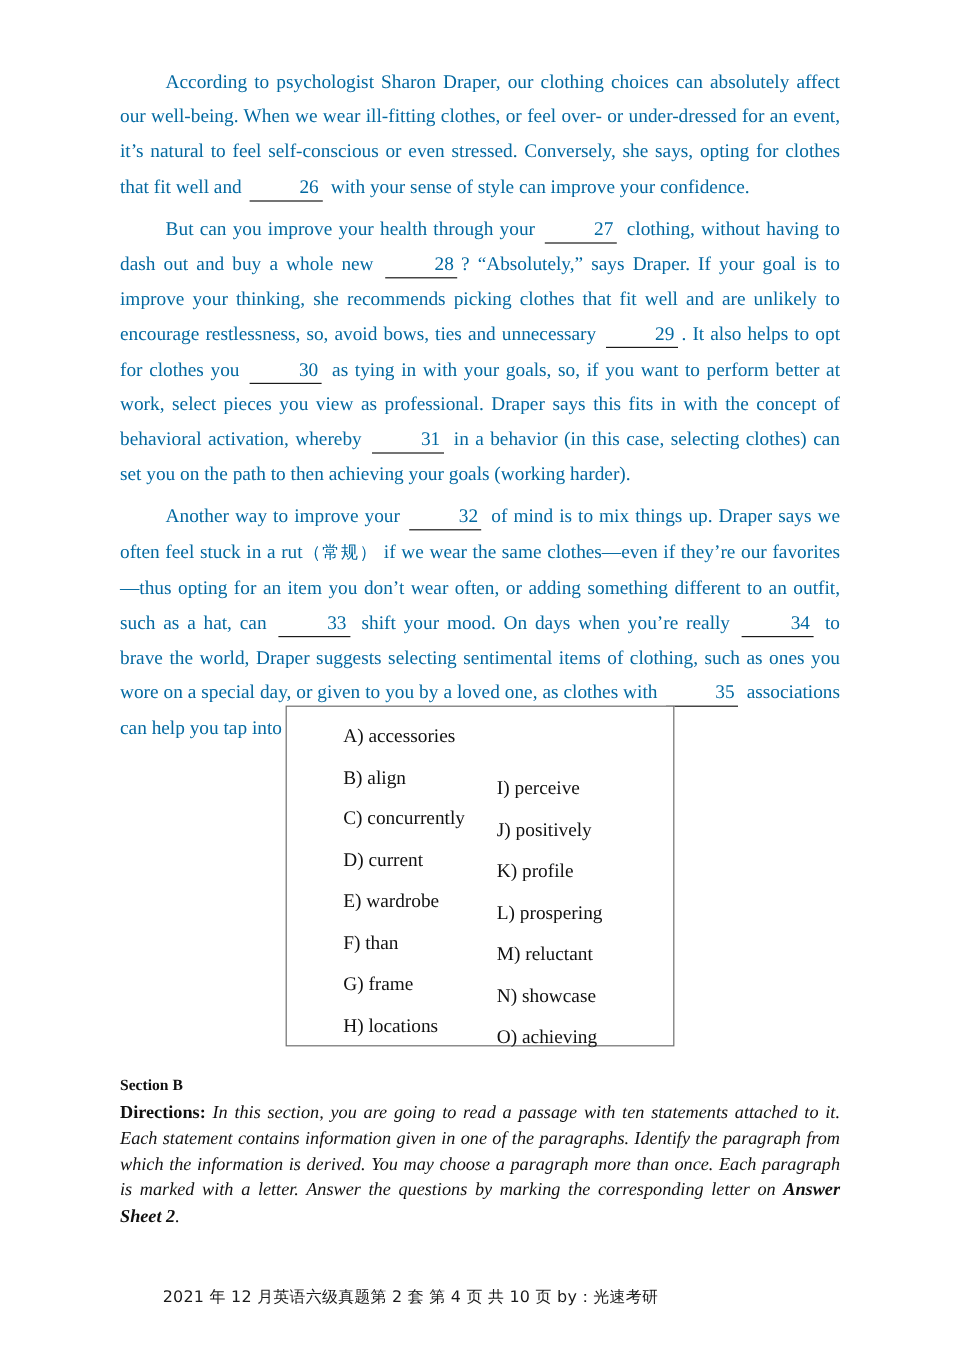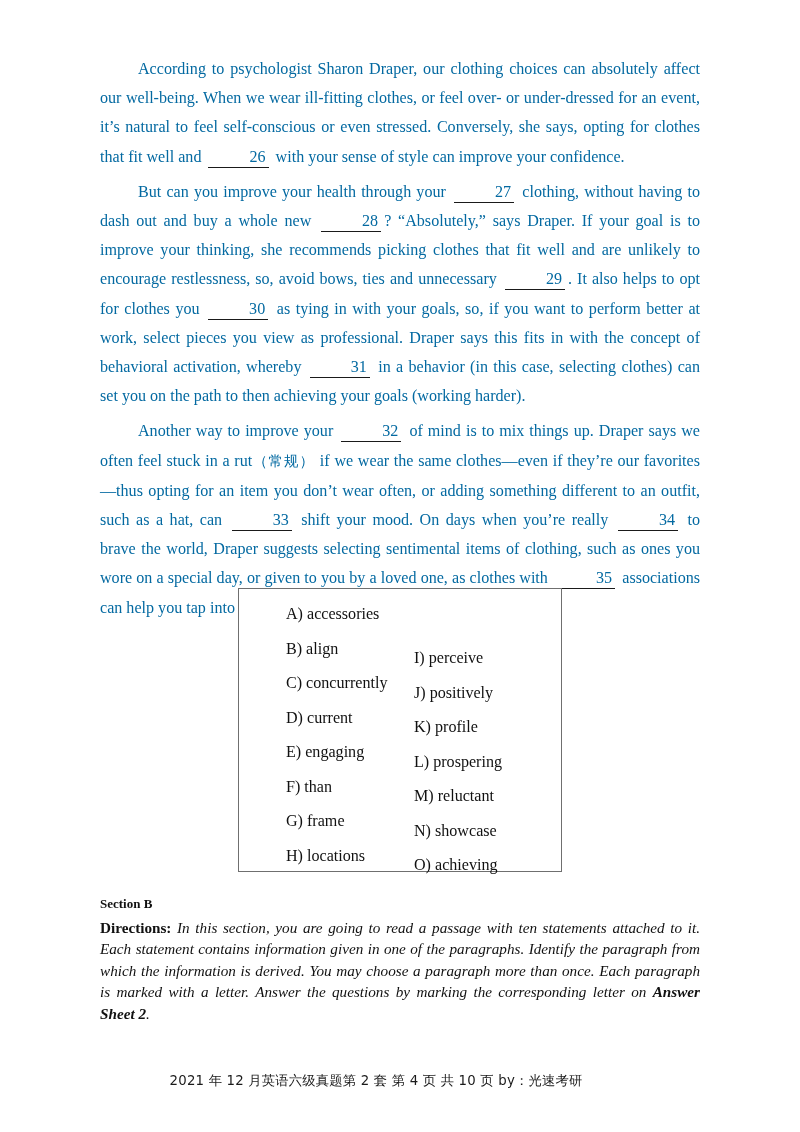--- a/index.html
+++ b/index.html
@@ -124,41 +124,40 @@
   .footer {
     position: absolute;
     left: 0;
     top: 1072px;
     width: 684px;
     text-align: center;
     font-size: 13.3px;
     font-family: "DejaVu Sans", sans-serif;
     color: #1a1a1a;
     letter-spacing: 0.2px;
-    padding-left: 34px;
   }
 </style>
 </head>
 <body>
 
 <div class="page">
 
   <div class="content">
     <p class="para">According to psychologist Sharon Draper, our clothing choices can absolutely affect our well-being. When we wear ill-fitting clothes, or feel over- or under-dressed for an event, it’s natural to feel self-conscious or even stressed. Conversely, she says, opting for clothes that fit well and <span class="blank">26</span> with your sense of style can improve your confidence.</p>
     <p class="para">But can you improve your health through your <span class="blank">27</span> clothing, without having to dash out and buy a whole new <span class="blank">28</span>? “Absolutely,” says Draper. If your goal is to improve your thinking, she recommends picking clothes that fit well and are unlikely to encourage restlessness, so, avoid bows, ties and unnecessary <span class="blank">29</span>. It also helps to opt for clothes you <span class="blank">30</span> as tying in with your goals, so, if you want to perform better at work, select pieces you view as professional. Draper says this fits in with the concept of behavioral activation, whereby <span class="blank">31</span> in a behavior (in this case, selecting clothes) can set you on the path to then achieving your goals (working harder).</p>
     <p class="para">Another way to improve your <span class="blank">32</span> of mind is to mix things up. Draper says we often feel stuck in a <span class="it">rut</span><span class="cn">（常规）</span> if we wear the same clothes—even if they’re our favorites—thus opting for an item you don’t wear often, or adding something different to an outfit, such as a hat, can <span class="blank">33</span> shift your mood. On days when you’re really <span class="blank">34</span> to brave the world, Draper suggests selecting sentimental items of clothing, such as ones you wore on a special day, or given to you by a loved one, as clothes with <span class="blank">35</span> associations can help you tap into constructive emotions.</p>
   </div>
 
   <div class="wordbank">
     <div class="wb-col left">
         <div class="wb-item">A) accessories</div>
         <div class="wb-item">B) align</div>
         <div class="wb-item">C) concurrently</div>
         <div class="wb-item">D) current</div>
-        <div class="wb-item">E) engaging</div>
+        <div class="wb-item">E) wardrobe</div>
         <div class="wb-item">F) than</div>
         <div class="wb-item">G) frame</div>
         <div class="wb-item">H) locations</div>
       </div>
     <div class="wb-col right">
         <div class="wb-item">I) perceive</div>
         <div class="wb-item">J) positively</div>
         <div class="wb-item">K) profile</div>
         <div class="wb-item">L) prospering</div>
         <div class="wb-item">M) reluctant</div>

